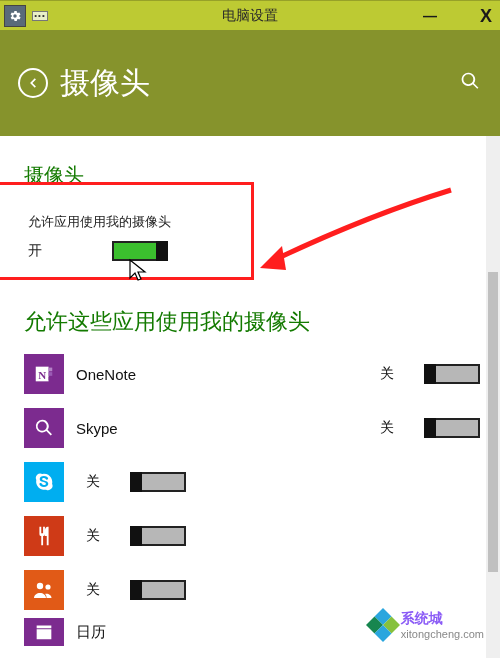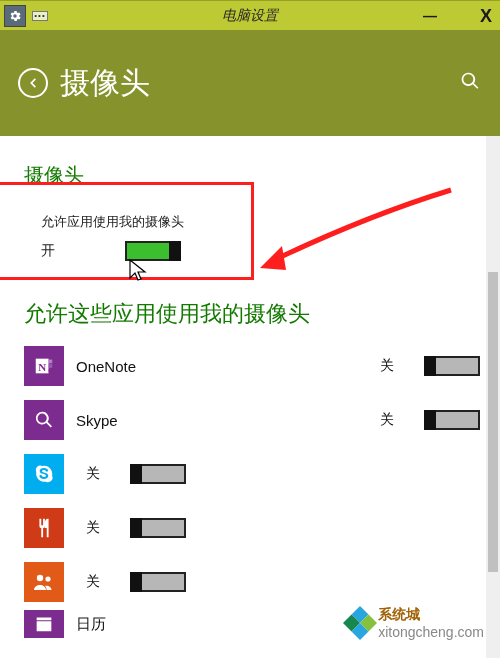--- a/index.html
+++ b/index.html
@@ -14,21 +14,21 @@
   .titlebar .gear {
     width:22px; height:22px; margin-left:4px; border:1px solid #444; background:#596a79;
     display:flex; align-items:center; justify-content:center;
   }
   .titlebar .gear svg { width:14px; height:14px; fill:#fff; }
   .titlebar .dots {
     width:16px; height:10px; margin-left:6px; border:1px solid #777; display:flex; align-items:center; justify-content:center;
     font-size:8px; color:#333; background:#e9efc7; letter-spacing:1px;
   }
   .titlebar .title {
-    position:absolute; left:0; right:0; text-align:center; font-size:14px; color:#2a2a2a;font-style:italic;
+    position:absolute; left:0; right:0; text-align:center; font-size:14px; color:#2a2a2a;
   }
   .winbtns { position:absolute; right:0; top:0; height:30px; display:flex; align-items:center; }
   .winbtn {
     width:28px; height:22px; display:flex; align-items:center; justify-content:center; font-size:14px;
     color:#1a1a1a;
   }
   .winbtn.min { font-weight:600; }
   .winbtn.close { font-size:18px; font-weight:600; }
 
   
@@ -41,23 +41,23 @@
     display:flex; align-items:center; justify-content:center; margin-right:12px; cursor:pointer;
   }
   .back svg { width:14px; height:14px; fill:#fff; }
   .header h1 { font-size:30px; font-weight:400; }
   .search-icon { position:absolute; right:20px; top:50%; transform:translateY(-50%); cursor:pointer; }
   .search-icon svg { width:20px; height:20px; fill:#fff; }
 
   
   .content { padding: 16px 20px 0 24px; position:relative; height:calc(658px - 136px); overflow:hidden; }
   .section-title { color:#137a00; font-size:20px; margin:10px 0 18px 0; font-weight:400; }
-  .section-title.big { font-size:22px; margin-top:22px; margin-bottom:10px; }
-
-  .master-block { padding:6px 4px 16px 4px;margin-left:13px; }
+  .section-title.big { font-size:22px; margin-top:30px; margin-bottom:10px; }
+
+  .master-block { padding:6px 4px 16px 4px; }
   .master-label { font-size:13px; color:#222; }
   .master-row { display:flex; align-items:center; gap:70px; margin-top:10px; }
   .state-txt { font-size:14px; color:#222; }
 
   .toggle { width:56px; height:20px; border:2px solid #222; position:relative; background:#fff; cursor:pointer; }
   .toggle.on .fill { background:#3bbf2e; width:42px; height:100%; }
   .toggle .fill { display:block; }
   .toggle .knob { position:absolute; top:-2px; width:12px; height:20px; background:#111; }
   .toggle.on .knob { right:-2px; }
   .toggle.off { background:#b7b7b7; }
@@ -92,22 +92,22 @@
 
   
   .cursor { position:absolute; pointer-events:none; }
 
   
   .watermark { position:absolute; right:14px; bottom:14px; display:flex; align-items:center; gap:6px;
     font-size:14px; color:#555; background:rgba(255,255,255,.7); padding:4px 2px; pointer-events:none; }
   .watermark .wm-logo { display:flex; flex-wrap:wrap; width:24px; height:24px; transform:rotate(45deg); }
   .watermark .wm-logo span { width:12px; height:12px; }
   .wm1{background:#2aa6de;} .wm2{background:#86c13d;} .wm3{background:#17864f;} .wm4{background:#2aa6de;}
-  .watermark .t1 { color:#a16207; font-weight:600; }
-  .watermark .t2 { color:#888; font-size:14px; }
+  .watermark .t1 { color:#8b5cf6; font-weight:600; }
+  .watermark .t2 { color:#888; font-size:11px; }
 
 </style>
 </head>
 <body>
 
 <div class="titlebar">
   <div class="gear">
     <svg viewBox="0 0 24 24">
         <path d="M19.4 13a7.5 7.5 0 000-2l2-1.6-2-3.4-2.4 1a7.4 7.4 0 00-1.7-1l-.4-2.6h-4l-.4 2.6a7.4 7.4 0 00-1.7 1l-2.4-1-2 3.4L6.6 11a7.5 7.5 0 000 2l-2 1.6 2 3.4 2.4-1a7.4 7.4 0 001.7 1l.4 2.6h4l.4-2.6a7.4 7.4 0 001.7-1l2.4 1 2-3.4zM12 15a3 3 0 113-3 3 3 0 01-3 3z"></path>
       </svg>

